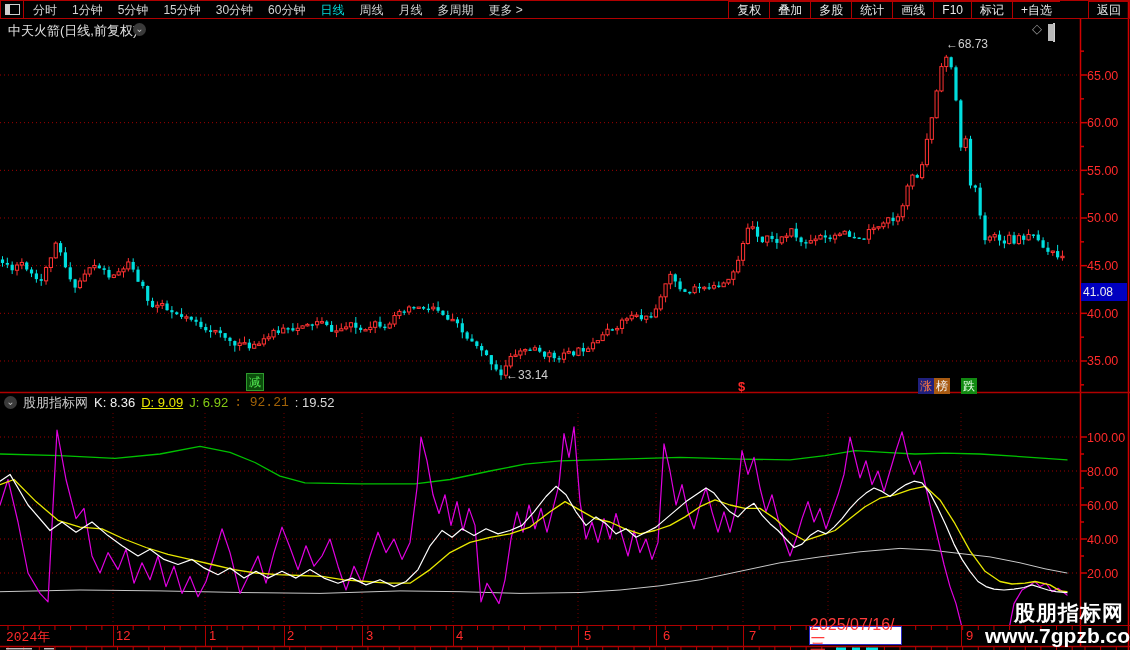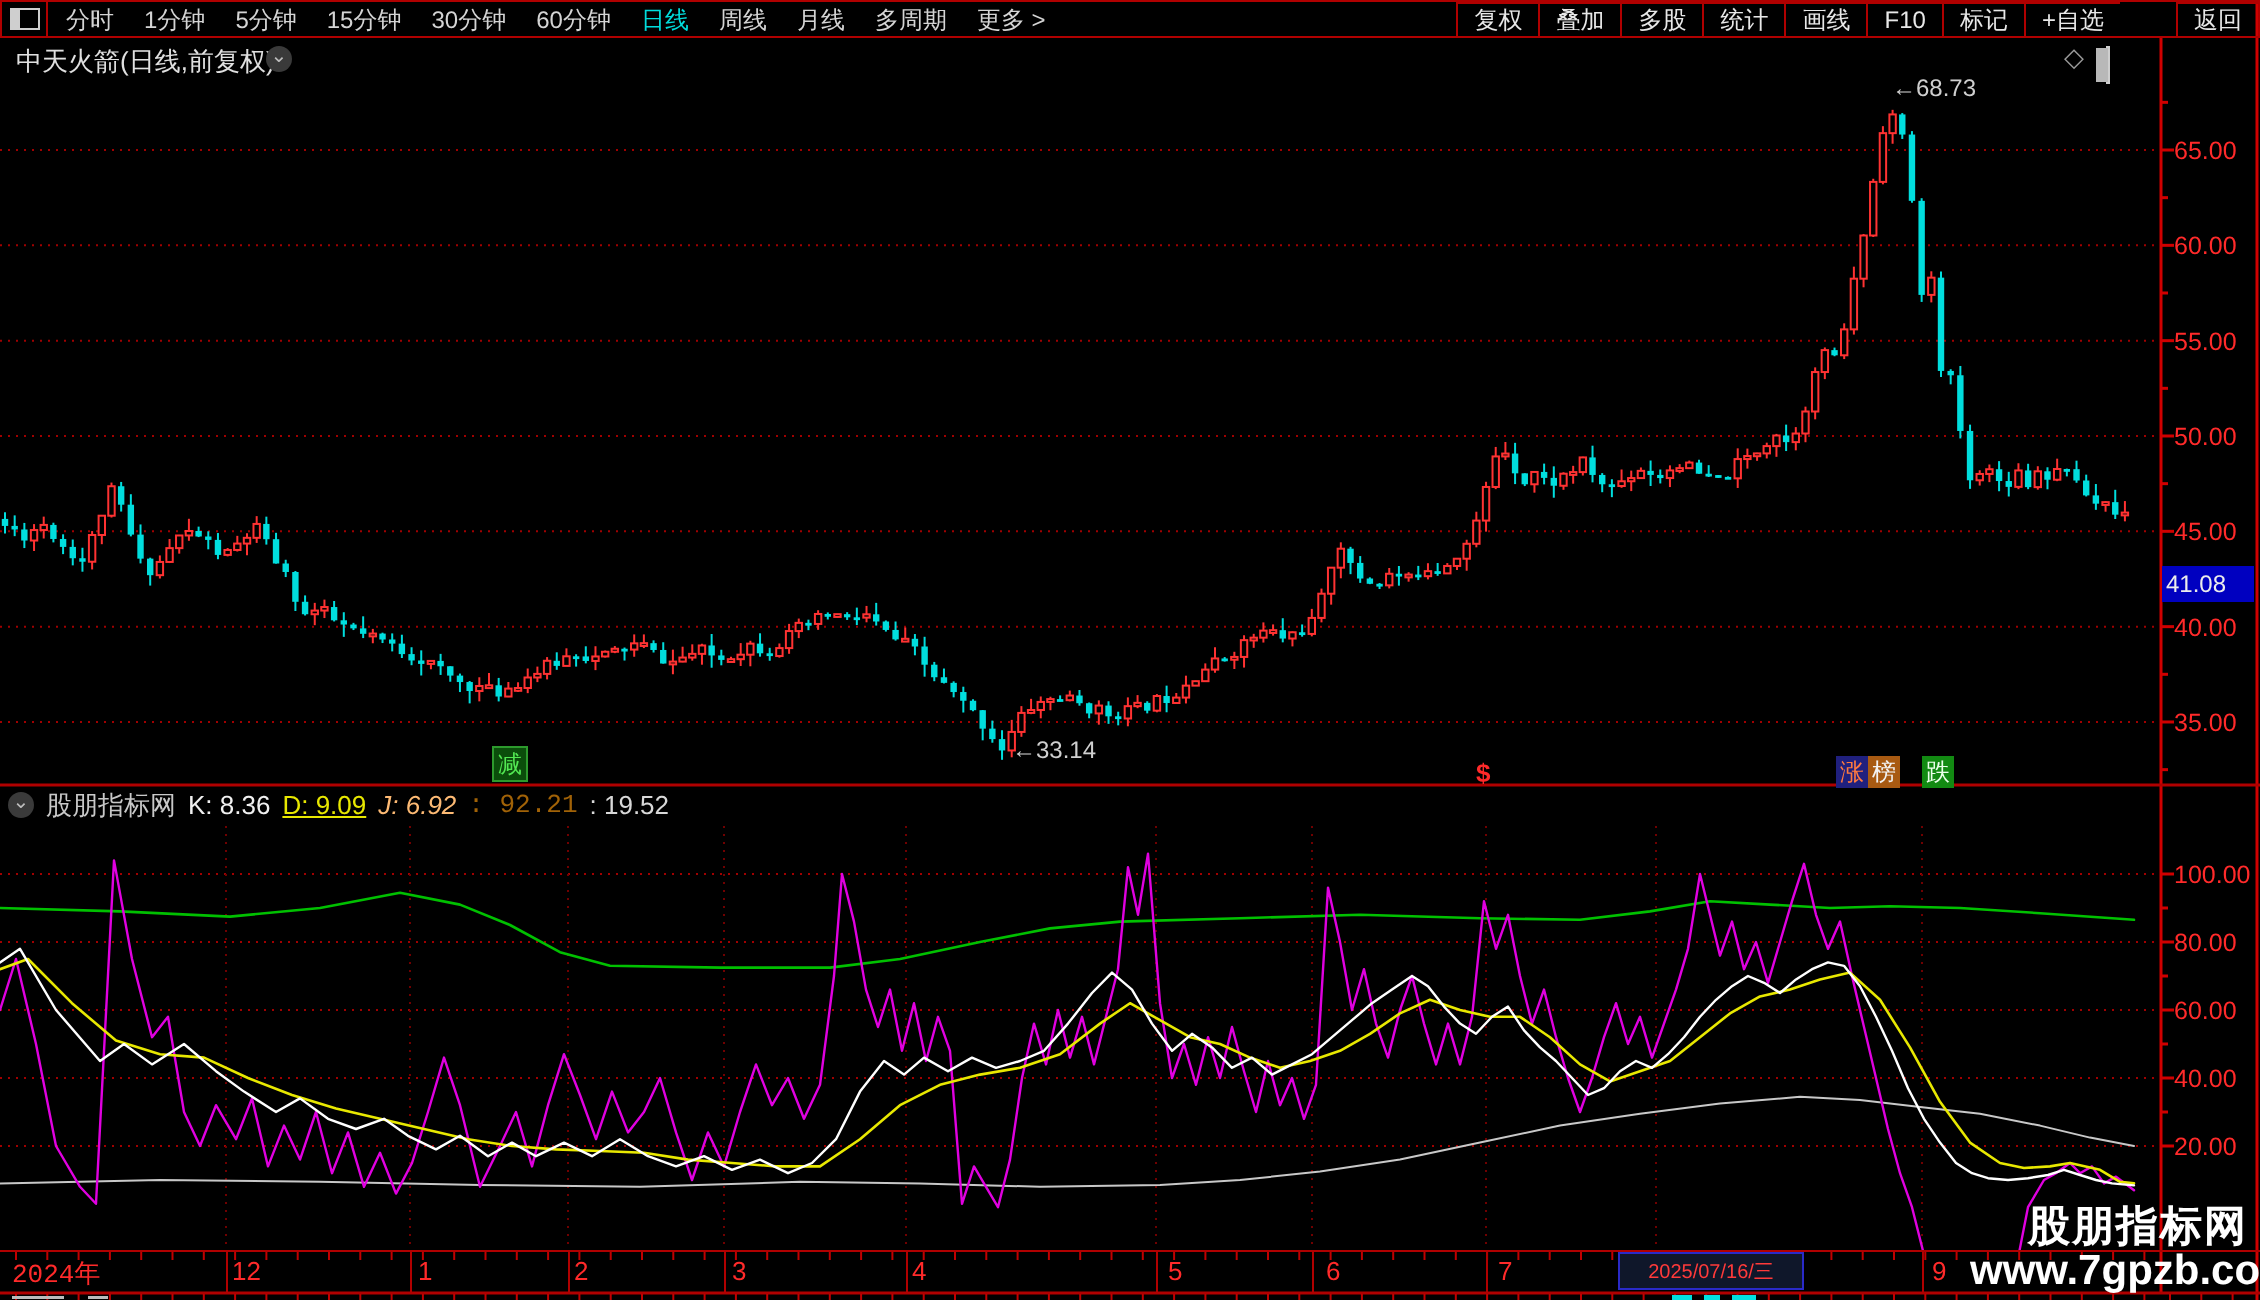--- a/index.html
+++ b/index.html
@@ -39,22 +39,22 @@
       font-size:12px;display:flex;align-items:center;padding-left:2px;box-sizing:border-box;}
   
   #ind-header{left:0;top:393px;width:1080px;height:19px;display:flex;align-items:center;gap:6px;}
   #ind-chev{margin-left:4px;}
   #ind-source{color:#c8c8c8;font-size:13px;}
   .ind-val{font-size:13px;white-space:nowrap;}
   
   #date-axis{left:0;top:626px;width:1130px;height:20px;}
   .date-label{position:absolute;top:2px;color:#ff2a2a;font-size:13px;white-space:nowrap;}
   .date-sep{position:absolute;top:0;width:1px;height:20px;background:#b00000;}
-  #date-highlight{position:absolute;left:809px;top:0;width:93px;height:19px;background:#0f172a;border:1px solid #2a2ac8;
-      color:#ff3a3a;font-size:10px;display:flex;align-items:center;justify-content:center;box-sizing:border-box;}
+  #date-highlight{position:absolute;left:809px;top:0;width:93px;height:19px;background:#ffffff;border:1px solid #2a2ac8;
+      color:#ff3a3a;font-size:16px;display:flex;align-items:center;justify-content:center;box-sizing:border-box;}
   
   #wm1{left:1014px;top:599px;color:#fff;font-size:21px;font-weight:bold;letter-spacing:1px;z-index:30;}
   #wm2{left:985px;top:624px;color:#fff;font-size:21px;font-weight:bold;z-index:30;}
   .nosel{user-select:none;}
 </style>
 </head>
 <body>
 
 <div id="app" class="nosel">
 
@@ -774,21 +774,21 @@
   <div id="badge-zhang" class="abs badge">涨</div>
   <div id="badge-bang" class="abs badge">榜</div>
   <div id="badge-die" class="abs badge">跌</div>
   <div id="last-price-box" class="abs">41.08</div>
 
   <div id="ind-header" class="abs">
     <span id="ind-chev" class="chev-circle">⌄</span>
     <span id="ind-source">股朋指标网</span>
   <span class="ind-val" style="color: rgb(240, 240, 240);">K: 8.36</span>
       <span class="ind-val" style="color: rgb(232, 232, 0); text-decoration: underline;">D: 9.09</span>
-      <span class="ind-val" style="color: #fdba74; font-style: italic;">J: 6.92</span>
+      <span class="ind-val" style="color: #84cc16;">J: 6.92</span>
       <span class="ind-val" style="color: #a16207; font-family: Liberation Mono, monospace;">: 92.21</span>
       <span class="ind-val" style="color: rgb(216, 216, 216);">: 19.52</span>
     </div>
 
   <div id="date-axis" class="abs">
     <div id="date-highlight">2025/07/16/三</div>
   <div class="date-sep" style="left: 113px;"></div>
       <div class="date-sep" style="left: 205px;"></div>
       <div class="date-sep" style="left: 284px;"></div>
       <div class="date-sep" style="left: 362px;"></div>

